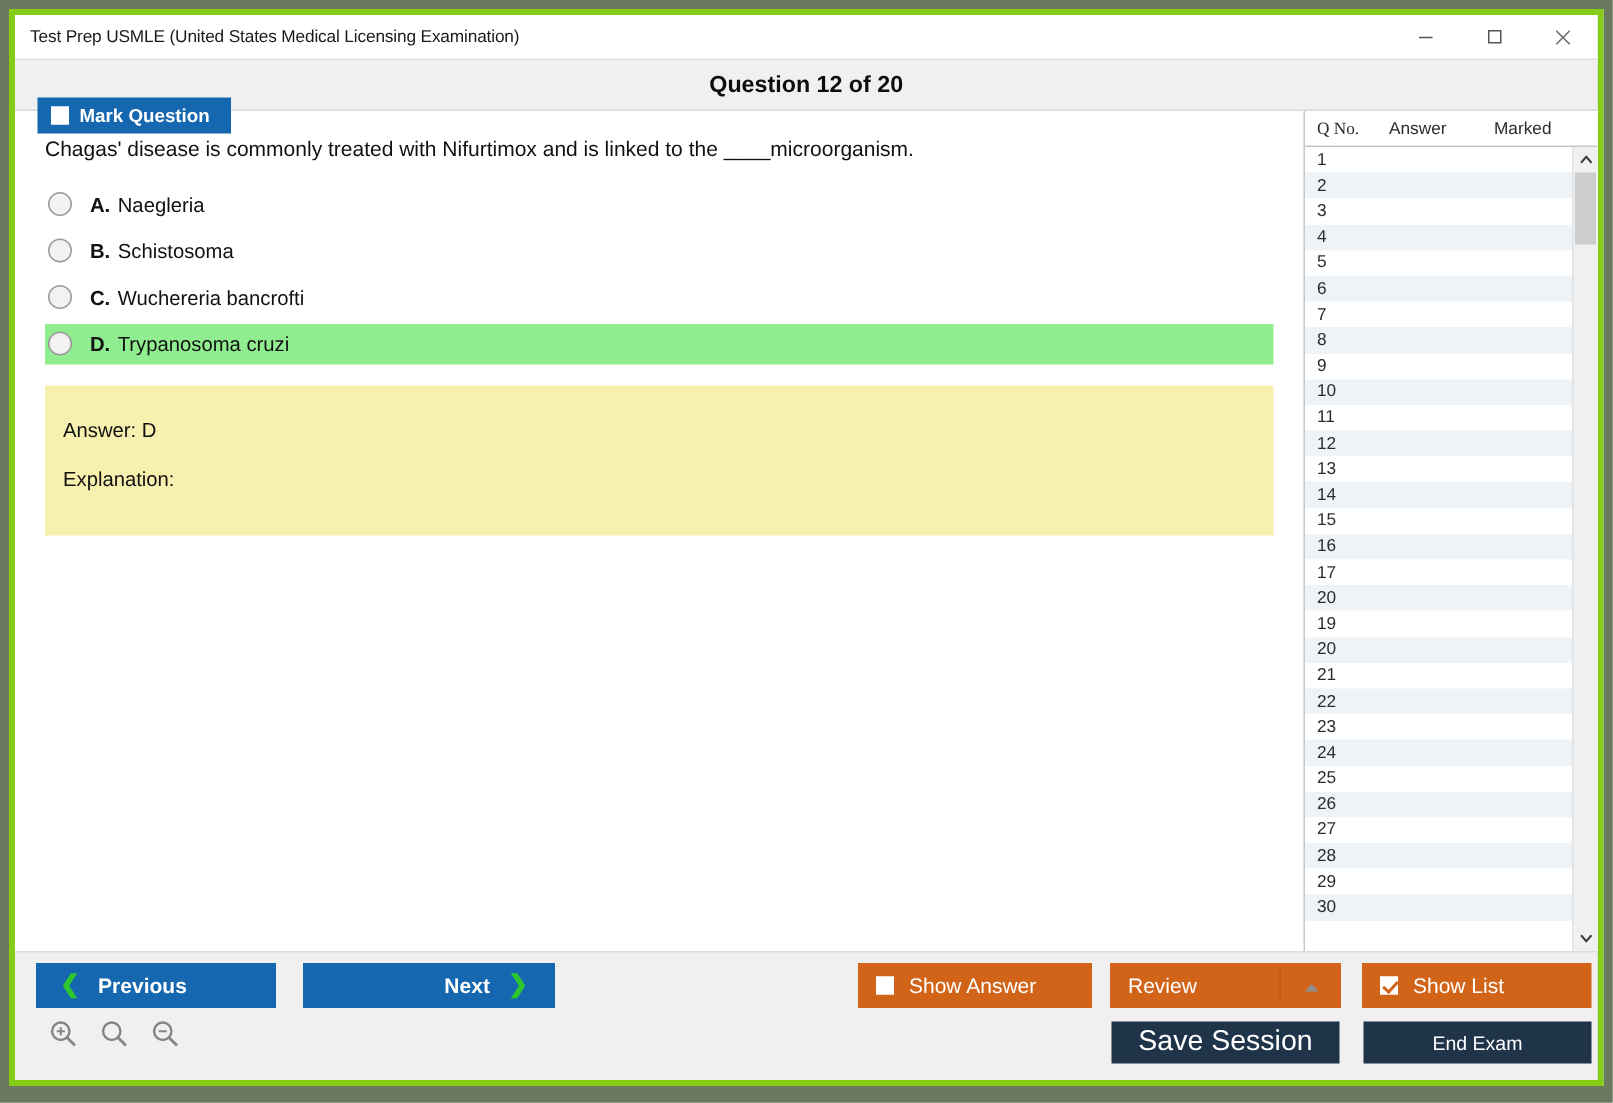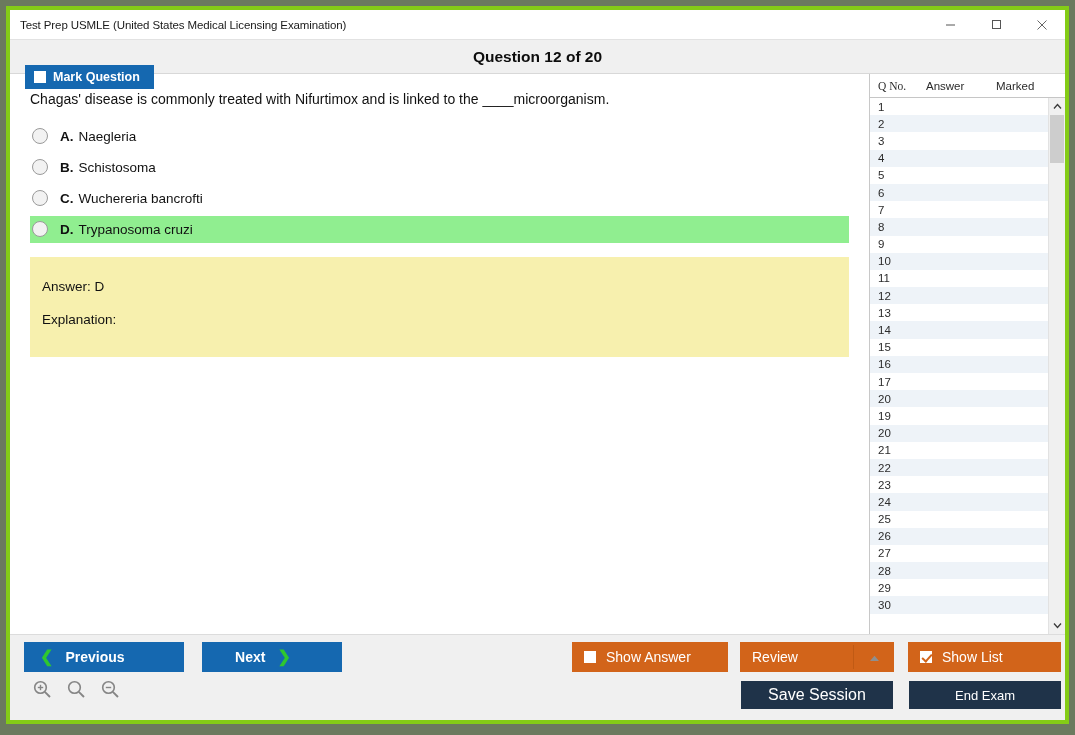--- a/index.html
+++ b/index.html
@@ -270,23 +270,23 @@
   .btn-blue { background: #1568b0; }
   .btn-orange { background: #d2641a; }
   .btn-dark { background: #1f3349; }
 
   #previous-button {
     left: 14px; top: 7px; width: 160px; height: 30px;
     font-size: 14px; font-weight: bold;
     padding-left: 16px; gap: 12px;
   }
   #next-button {
-    left: 192px; top: 7px; width: 140px; height: 30px;
+    left: 192px; top: 7px; width: 168px; height: 30px;
     font-size: 14px; font-weight: bold;
-    justify-content: center; padding-right: 18px; gap: 12px;
+    justify-content: flex-end; padding-right: 18px; gap: 12px;
   }
   .chev { color: #2fc72f; font-size: 16px; font-weight: bold; line-height: 1; }
 
   #show-answer-button {
     left: 562px; top: 7px; width: 156px; height: 30px;
     font-size: 14px; padding-left: 12px; gap: 10px;
   }
   #review-dropdown {
     left: 730px; top: 7px; width: 154px; height: 30px;
     font-size: 14px; padding-left: 12px;
@@ -300,21 +300,21 @@
   #review-caret {
     position: absolute; right: 14px; top: 50%;
     transform: translateY(-50%);
   }
   #show-list-button {
     left: 898px; top: 7px; width: 153px; height: 30px;
     font-size: 14px; padding-left: 12px; gap: 10px;
   }
   #save-session-button {
     left: 731px; top: 46px; width: 152px; height: 28px;
-    font-size: 16px; justify-content: center;
+    font-size: 19px; justify-content: center;
   }
   #end-exam-button {
     left: 899px; top: 46px; width: 152px; height: 28px;
     font-size: 13px; justify-content: center;
   }
 
   #zoom-controls {
     position: absolute;
     left: 22px; top: 44px;
     display: flex;

